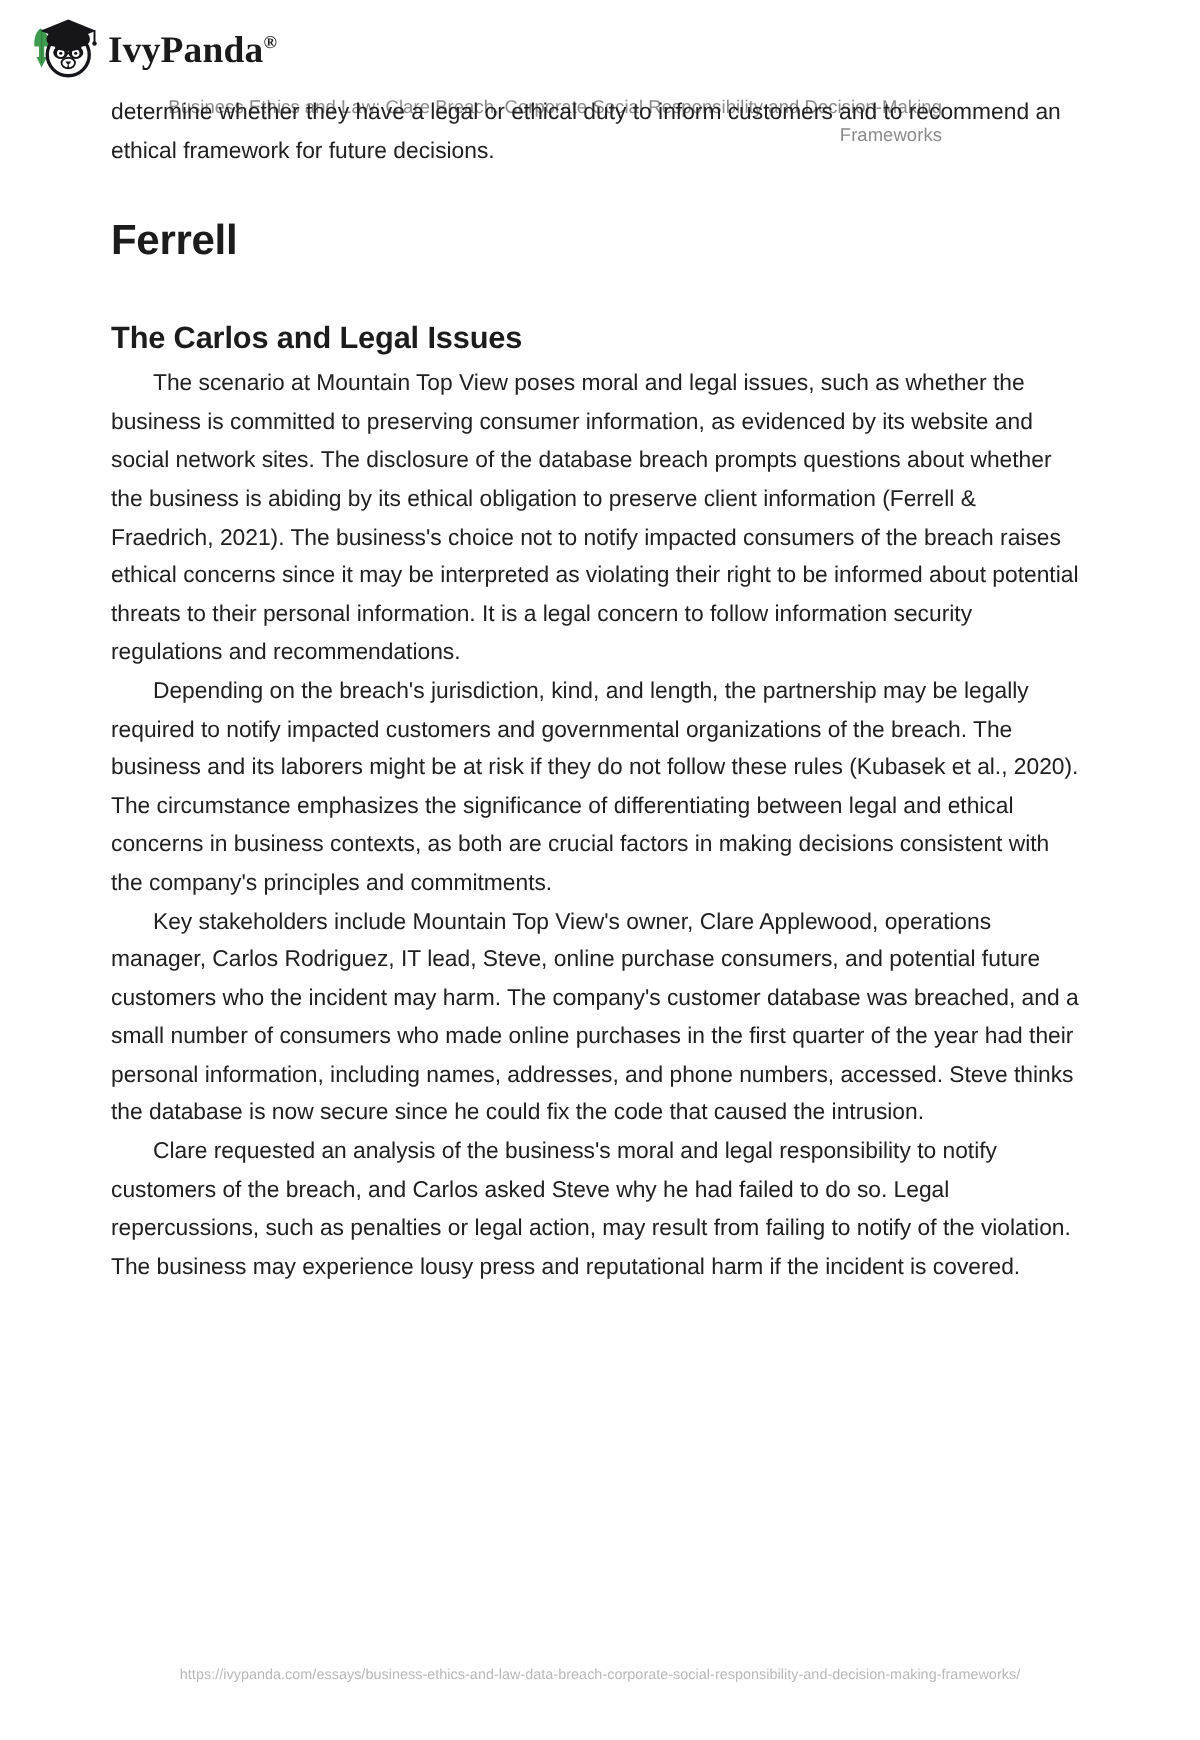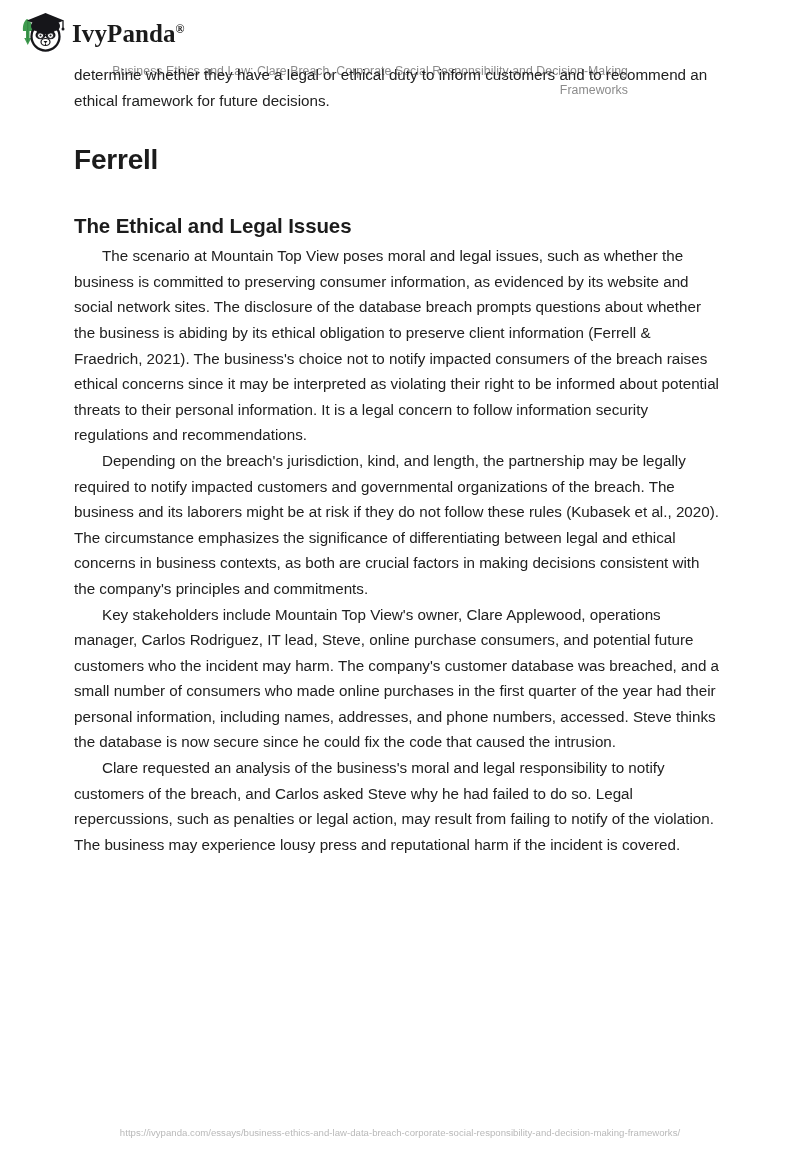--- a/index.html
+++ b/index.html
@@ -124,21 +124,21 @@
     color: #1c1c1c;
     letter-spacing: -0.1px;
   }
 
   .gap-para { margin-top: 17px; }
 
   
   .page-footer {
     position: absolute;
     left: 0;
-    bottom: 20px;
+    bottom: 36px;
     width: 800px;
     text-align: center;
     font-size: 9.6px;
     line-height: 14px;
     color: #b9b9b9;
     letter-spacing: 0.02px;
     font-family: "Liberation Sans", sans-serif;
   }
 </style>
 </head>
@@ -190,21 +190,21 @@
 
     <div class="header-title">Business Ethics and Law: Clare Breach, Corporate Social Responsibility and Decision-Making Frameworks</div>
   </div>
 
   <div class="doc">
 
     <p class="cont">determine whether they have a legal or ethical duty to inform customers and to recommend an ethical framework for future decisions.</p>
 
     <h1 class="h-analysis">Ferrell</h1>
 
-    <h2 class="h-sub">The Ethical and Legal Issues</h2>
+    <h2 class="h-sub">The Carlos and Legal Issues</h2>
 
     <p class="gap-para">The scenario at Mountain Top View poses moral and legal issues, such as whether the business is committed to preserving consumer information, as evidenced by its website and social network sites. The disclosure of the database breach prompts questions about whether the business is abiding by its ethical obligation to preserve client information (Ferrell &amp; Fraedrich, 2021). The business's choice not to notify impacted consumers of the breach raises ethical concerns since it may be interpreted as violating their right to be informed about potential threats to their personal information. It is a legal concern to follow information security regulations and recommendations.</p>
 
     <p class="gap-para">Depending on the breach's jurisdiction, kind, and length, the partnership may be legally required to notify impacted customers and governmental organizations of the breach. The business and its laborers might be at risk if they do not follow these rules (Kubasek et al., 2020). The circumstance emphasizes the significance of differentiating between legal and ethical concerns in business contexts, as both are crucial factors in making decisions consistent with the company's principles and commitments.</p>
 
 
     <p class="gap-para">Key stakeholders include Mountain Top View's owner, Clare Applewood, operations manager, Carlos Rodriguez, IT lead, Steve, online purchase consumers, and potential future customers who the incident may harm. The company's customer database was breached, and a small number of consumers who made online purchases in the first quarter of the year had their personal information, including names, addresses, and phone numbers, accessed. Steve thinks the database is now secure since he could fix the code that caused the intrusion.</p>
 
     <p class="gap-para">Clare requested an analysis of the business's moral and legal responsibility to notify customers of the breach, and Carlos asked Steve why he had failed to do so. Legal repercussions, such as penalties or legal action, may result from failing to notify of the violation. The business may experience lousy press and reputational harm if the incident is covered.</p>
   </div>

